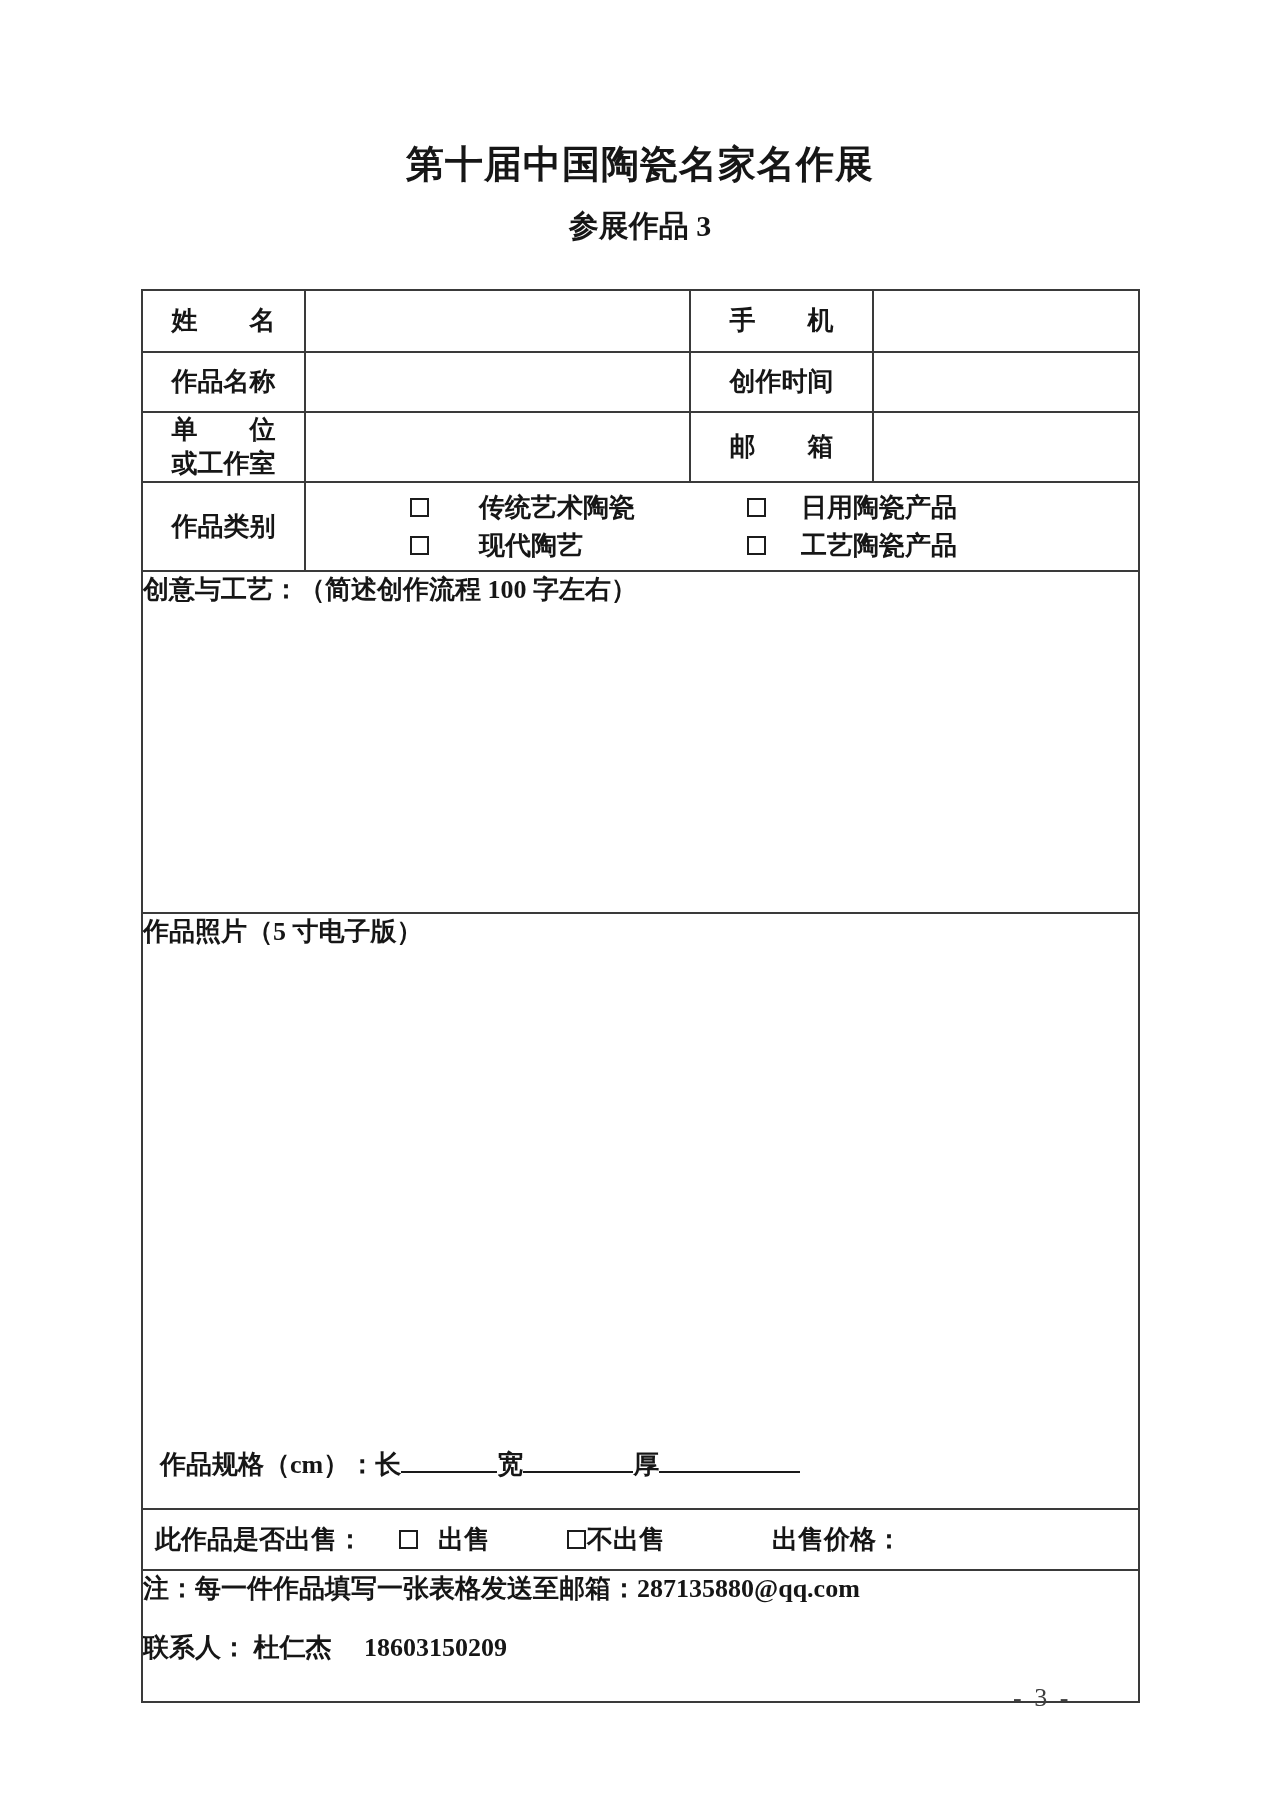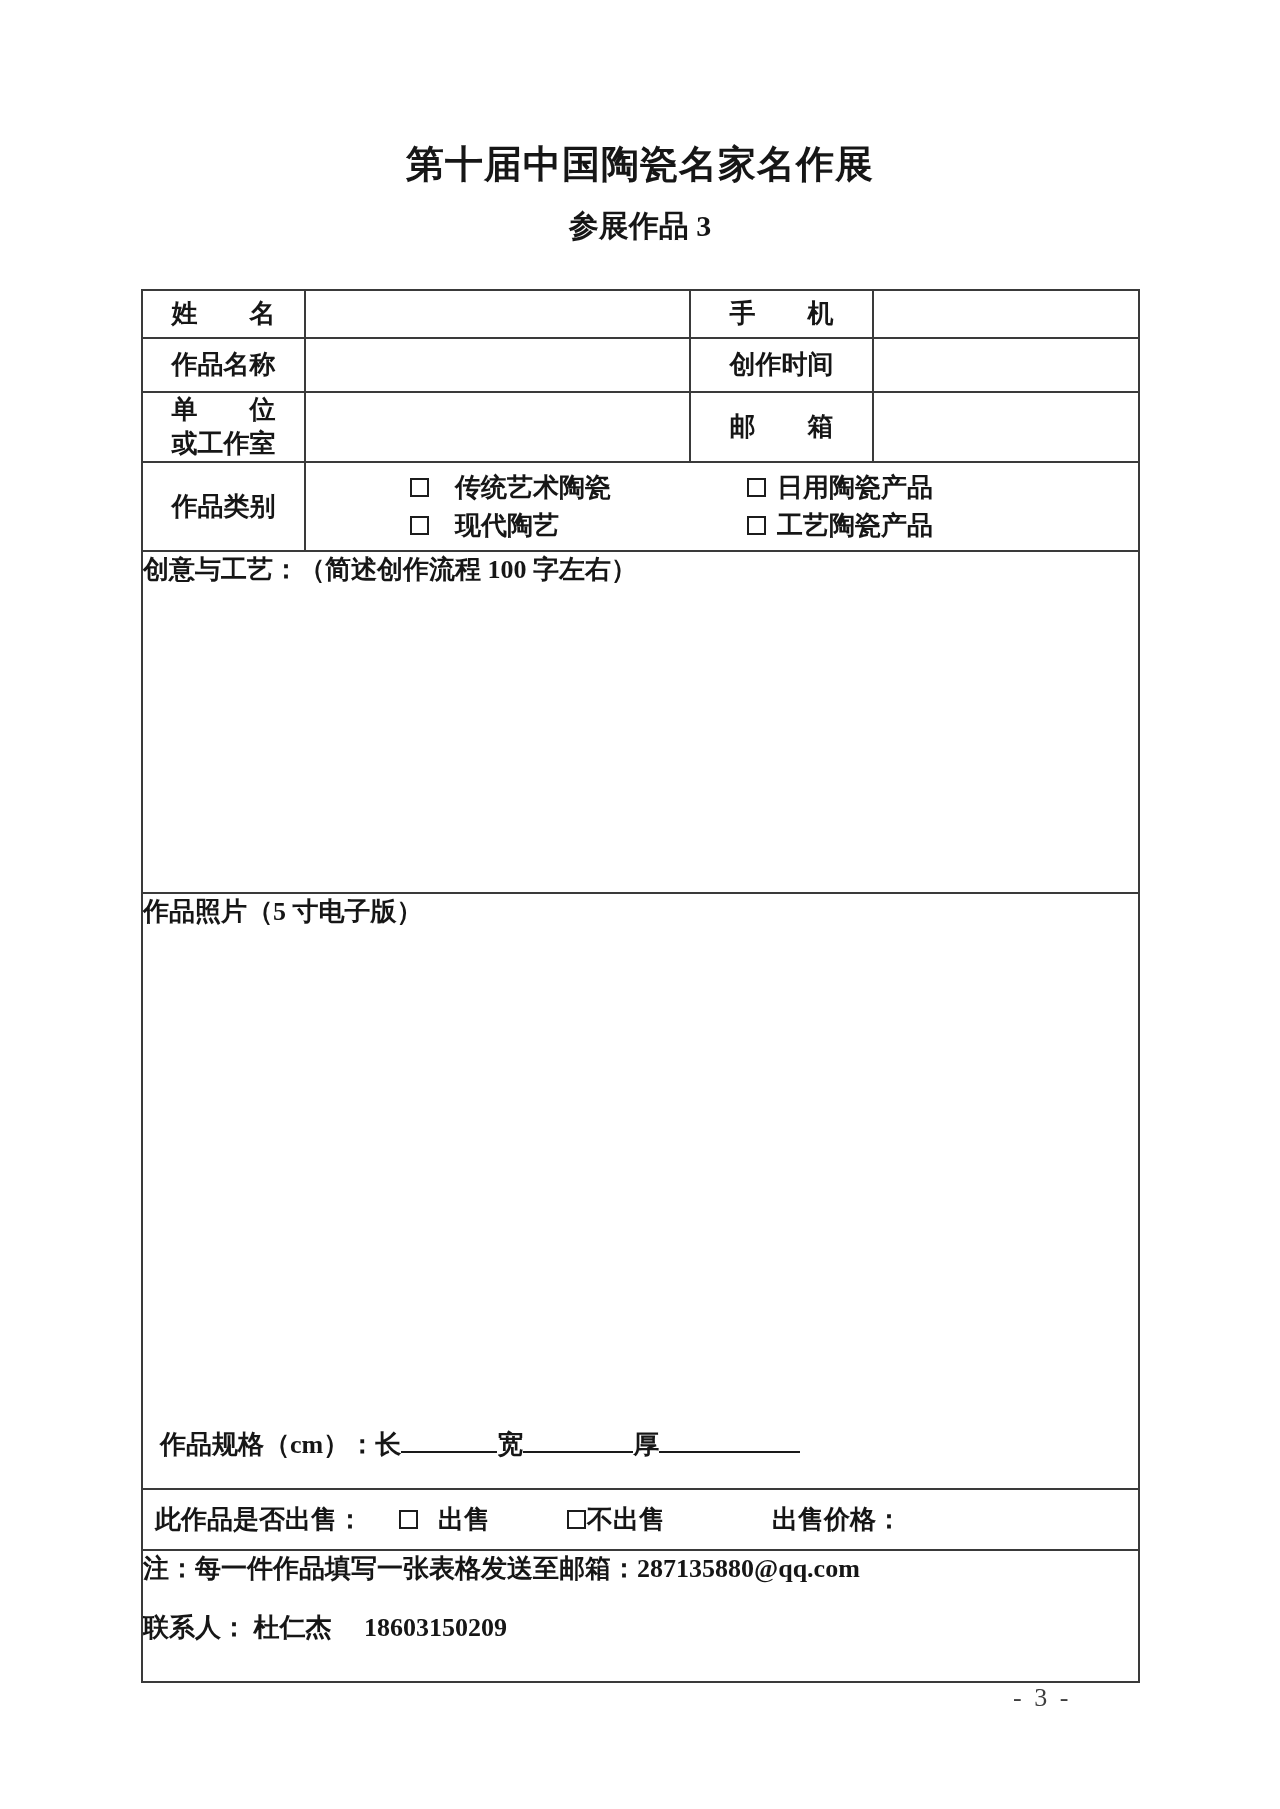--- a/index.html
+++ b/index.html
@@ -29,21 +29,21 @@
     border:2px solid #3a3a3a;
     font-size:26px; font-weight:600; color:#161616;
     padding:0; overflow:hidden;
   }
   td.lbl { text-align:center; line-height:1.2; }
   td.val { }
   .two-line { line-height:1.3; }
   
   td.cat-cell { vertical-align:middle; }
   .cat-line { display:flex; align-items:center; height:38px; padding-left:104px; }
-  .opt { display:flex; align-items:center; }
+  .opt { display:flex; align-items:center;gap:24px; }
   .opt-a { width:337px; }
   .cb {
     width:19px; height:19px; border:2px solid #1c1c1c;
     display:inline-block; flex:0 0 auto; background:#fff;
   }
   .opt-a .cb { margin-right:26px; }
   .opt-b .cb { margin-right:11px; }
   
   td.creative-cell { vertical-align:top; padding:10px 14px 0 14px; }
   
@@ -82,28 +82,28 @@
 
   <table class="form">
     <colgroup>
       <col style="width:163px">
         <col style="width:385px">
         <col style="width:183px">
         <col style="width:266px">
     </colgroup>
 
     <tbody>
-        <tr style="height:48px">
+        <tr style="height:62px">
       <td class="lbl">姓　　名</td>
       <td class="val"></td>
       <td class="lbl">手　　机</td>
       <td class="val"></td>
     </tr>
 
-    <tr style="height:54px">
+    <tr style="height:60px">
       <td class="lbl">作品名称</td>
       <td class="val"></td>
       <td class="lbl">创作时间</td>
       <td class="val"></td>
     </tr>
 
     <tr style="height:69px">
       <td class="lbl">
         <div class="two-line">
           <div>单　　位</div>

